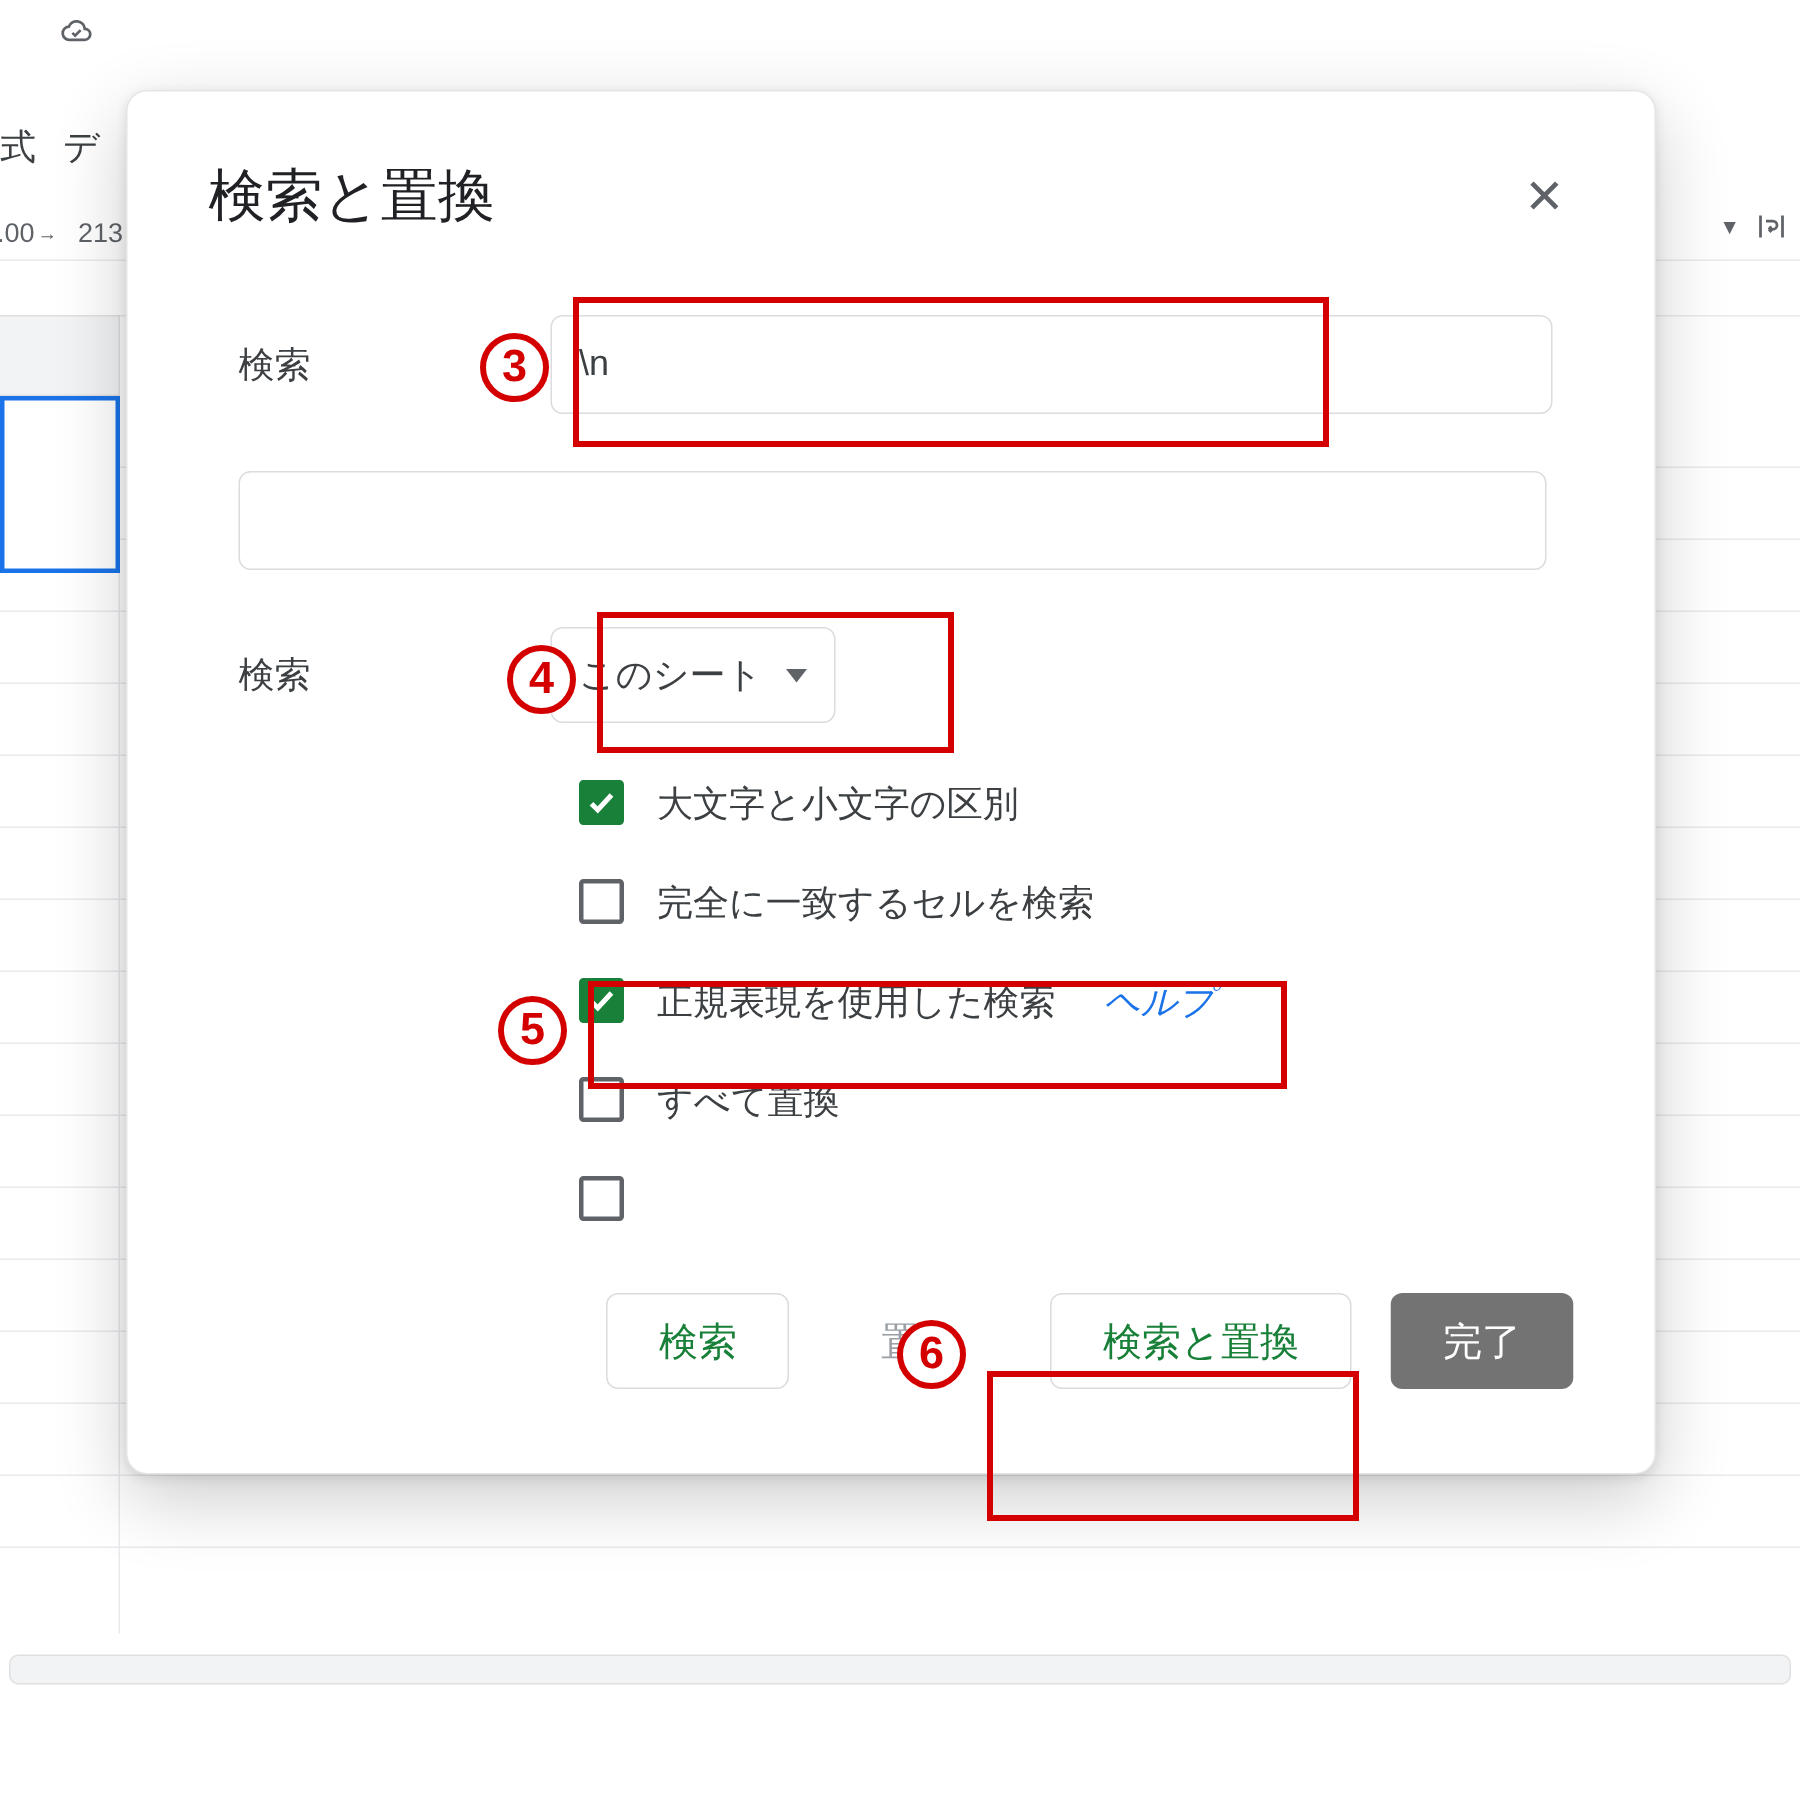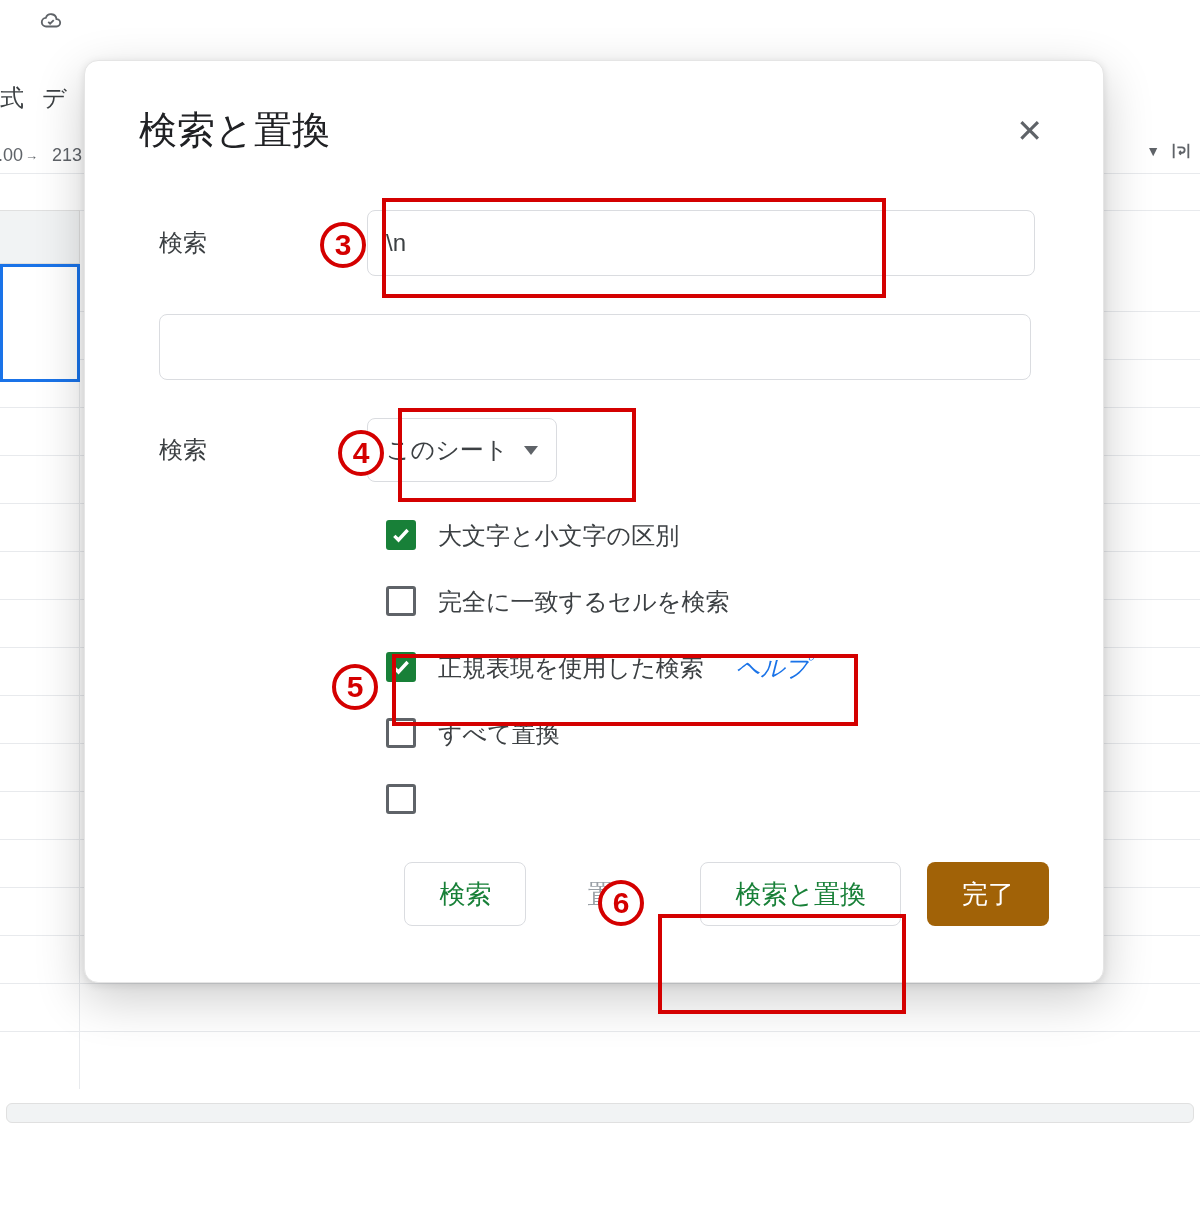--- a/index.html
+++ b/index.html
@@ -158,21 +158,21 @@
   }
   .btn {
     height: 64px; padding: 0 34px;
     border-radius: 8px; font-size: 26px;
     display:inline-flex; align-items:center; justify-content:center;
     cursor:pointer;
     border:1px solid transparent;
   }
   .btn.outline { border-color:#dadce0; color:#188038; background:#fff; }
   .btn.ghost   { color:#9aa0a6; background:#fff; cursor:default; }
-  .btn.primary { background:#a16207; color:#fff; }
+  .btn.primary { background:#737373; color:#fff; }
   .btnrow .spacer { flex:1; }
 
   
   .ann-box {
     position:absolute; border:4px solid #d40000;
     pointer-events:none;
   }
   .ann-num {
     position:absolute; width:46px; height:46px;
     border:4px solid #d40000; border-radius:50%;

